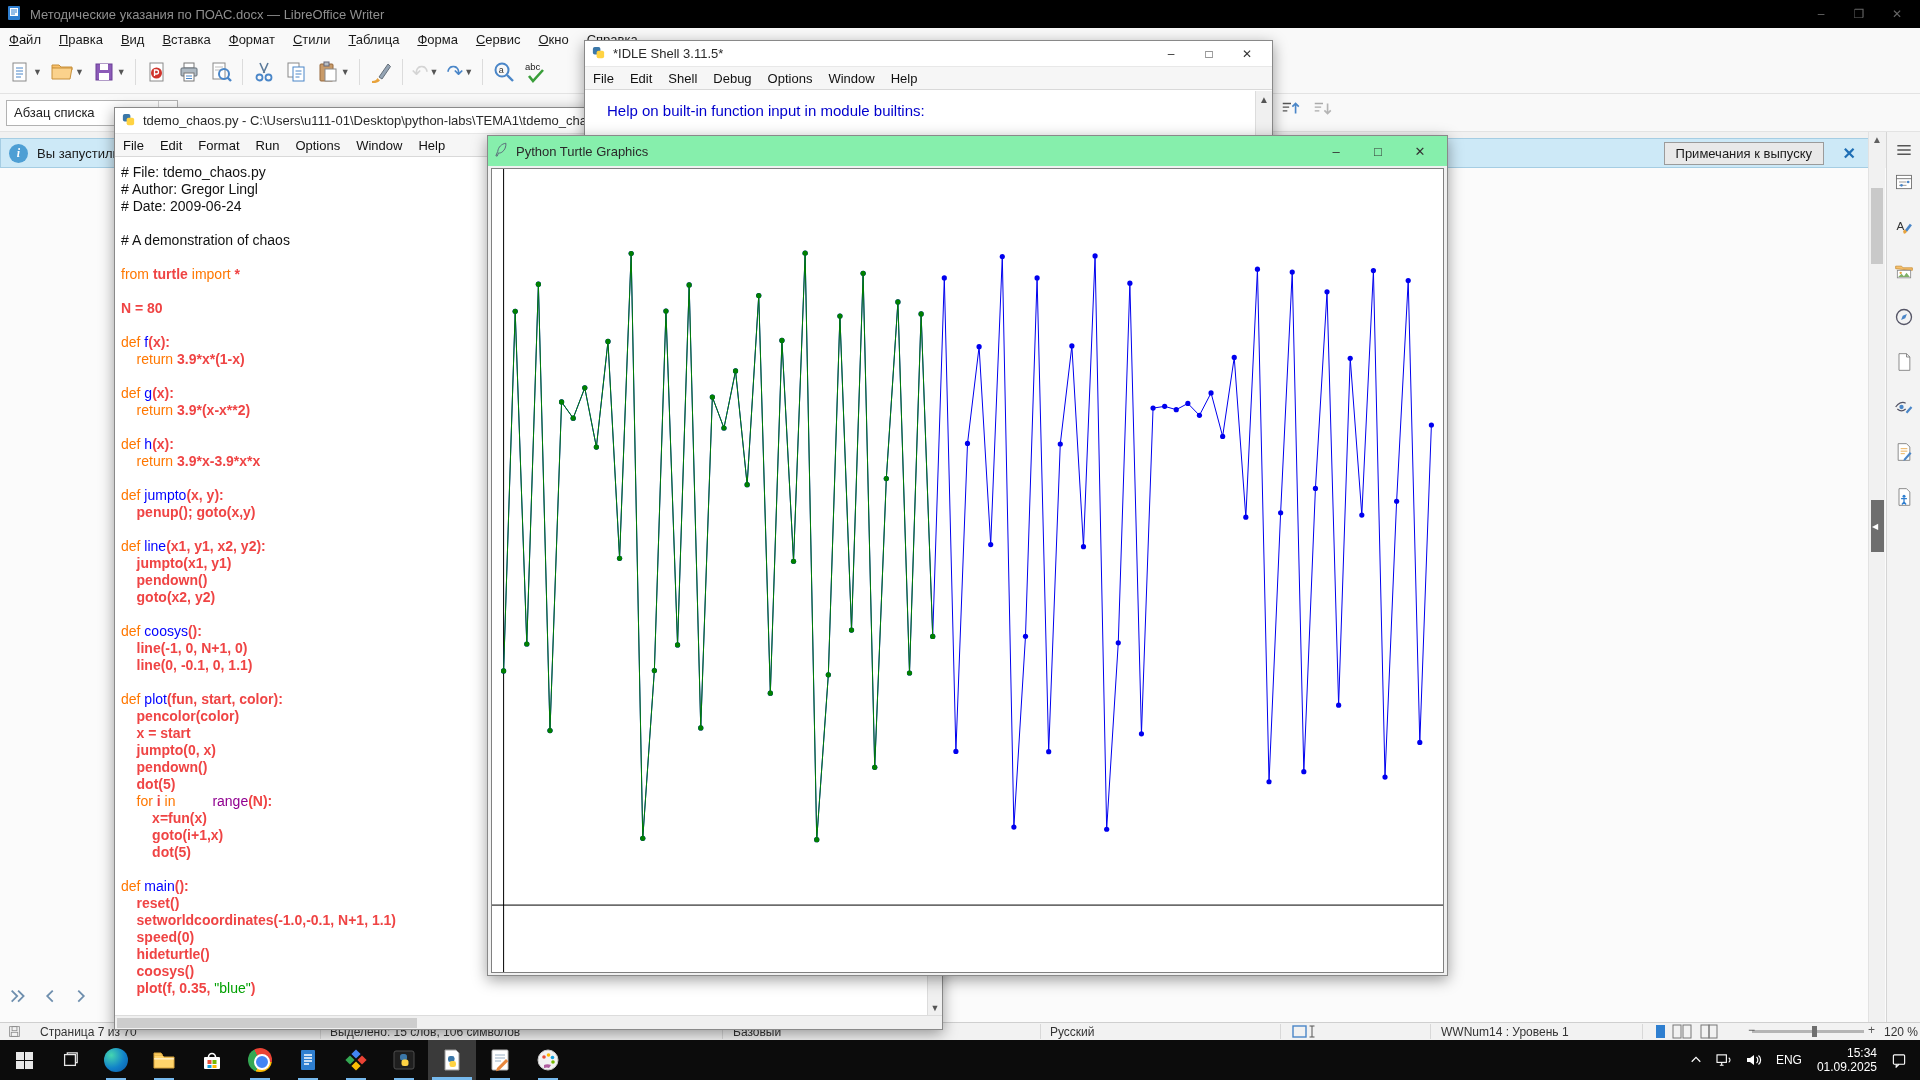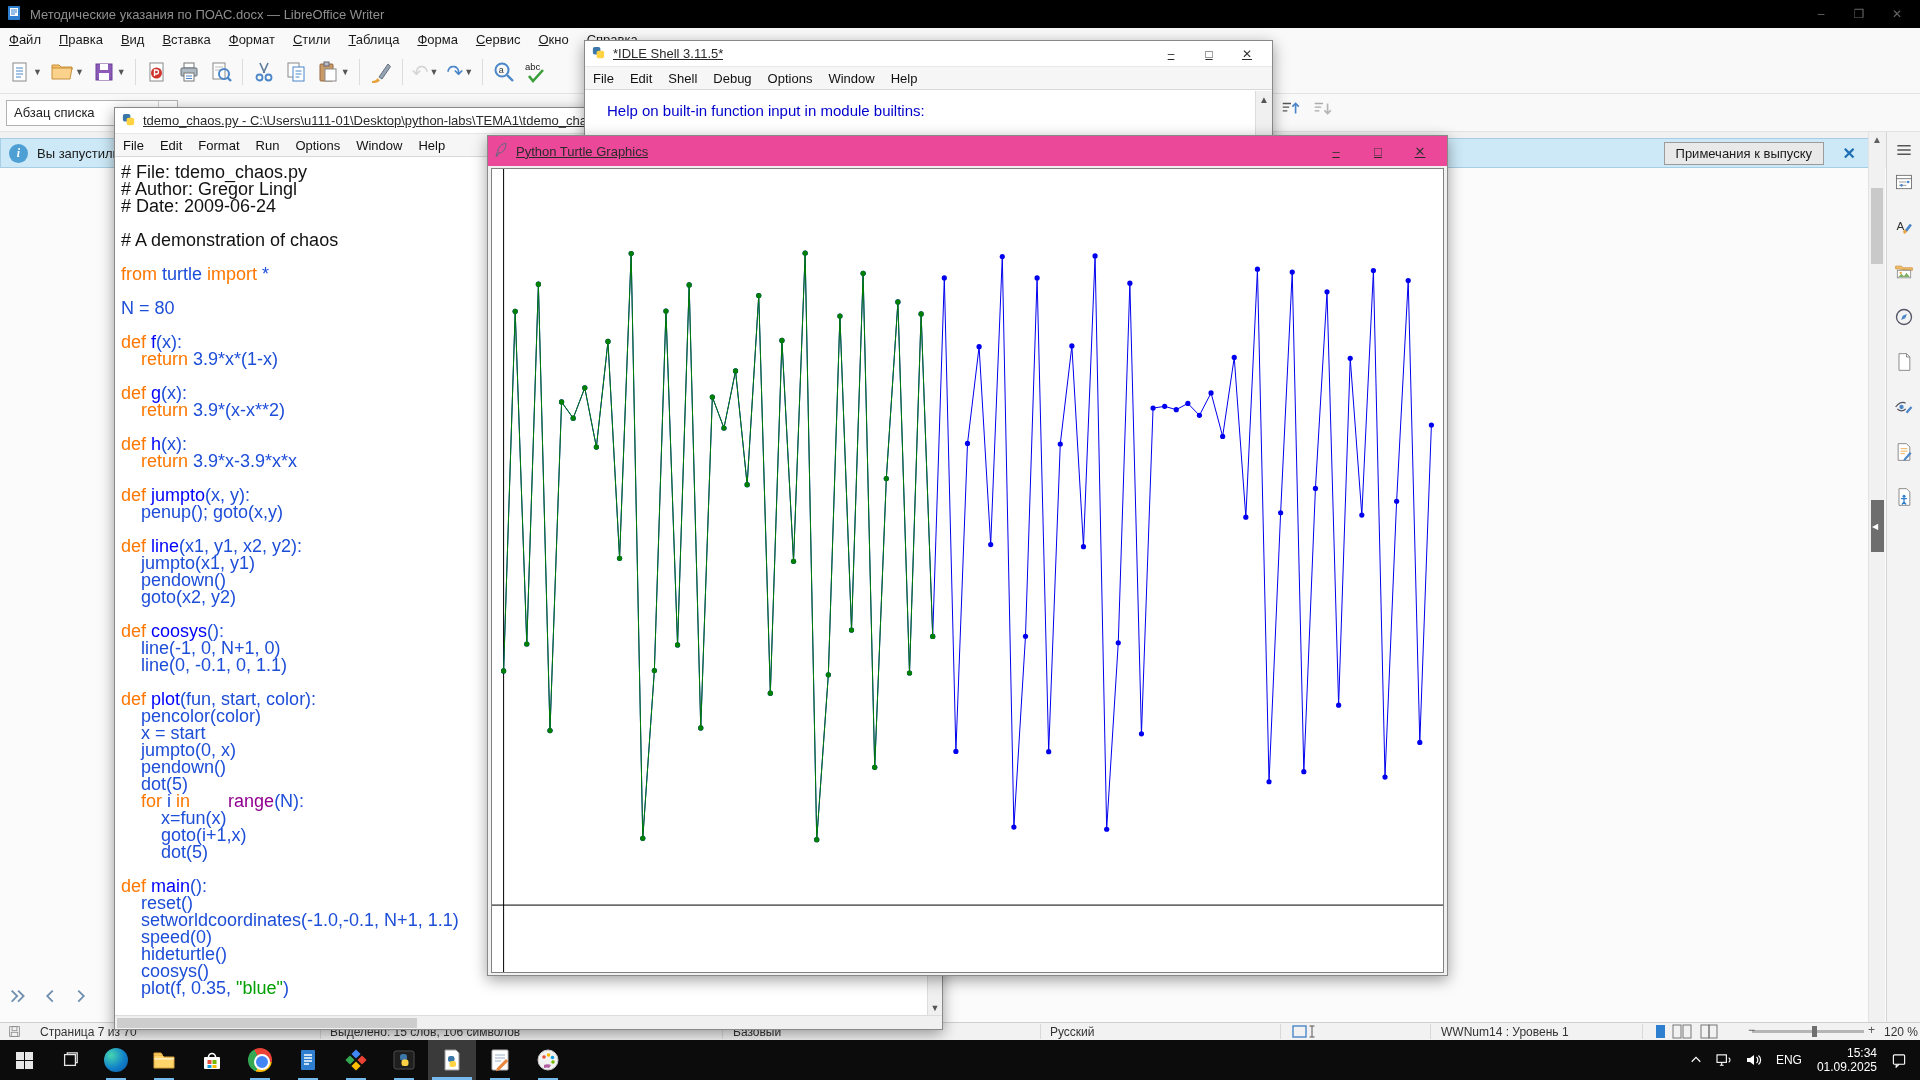--- a/index.html
+++ b/index.html
@@ -3,21 +3,21 @@
 <meta charset="utf-8">
 <style>
   * { margin:0; padding:0; box-sizing:border-box; }
   html,body { width:1920px; height:1080px; overflow:hidden;
     font-family:"Liberation Sans", sans-serif; background:#f1f1f1; }
   .abs { position:absolute; }
   
   .win { position:absolute; background:#fff; border:1px solid #898989;
          box-shadow:0 4px 14px rgba(0,0,0,.38); }
   .wtitle { display:flex; align-items:center; height:26px; background:#fff;
-            padding:0 6px; font-size:13px; color:#2a2a2a; border-bottom:1px solid #e8e8e8;text-decoration:underline;}
+            padding:0 6px; font-size:13px; color:#2a2a2a; border-bottom:1px solid #e8e8e8;}
   .wtitle .ttext { margin-left:7px; white-space:nowrap; overflow:hidden; }
   .wbtns { margin-left:auto; display:flex; }
   .wbtn { width:38px; height:26px; display:flex; align-items:center; justify-content:center;
           font-size:12px; color:#333; }
   .wmenu { display:flex; align-items:center; height:23px; background:#f6f6f6;
            border-bottom:1px solid #d9d9d9; font-size:13px; color:#111; }
   .wmenu span { padding:2px 8px; cursor:default; }
   
   #lo-titlebar { left:0; top:0; width:1920px; height:28px; background:#000000;
     display:flex; align-items:center; font-size:13px; color:#8f8f8f; padding-left:6px; }
@@ -77,37 +77,37 @@
   
   #idle { left:584px; top:40px; width:689px; height:520px; z-index:20; }
   #idle .out { padding:12px 0 0 22px; font-size:15px; color:#0000cd; }
   #idle-scroll { position:absolute; right:0; top:50px; bottom:0; width:17px;
     background:#f0f0f0; border-left:1px solid #dcdcdc; }
   #idle-scroll .sarr { width:16px; text-align:center; font-size:10px; color:#555; padding-top:3px;}
   
   #editor { left:114px; top:107px; width:829px; height:923px; z-index:10;
     display:flex; flex-direction:column; }
   #editor .codewrap { position:relative; flex:1; overflow:hidden; background:#fff; }
-  #code-lines { position:absolute; left:6px; top:7px; font-size:18px; line-height:17px;
+  #code-lines { position:absolute; left:6px; top:7px; font-size:14px; line-height:17px;
     white-space:pre; color:#000; }
   .tk-k{color:#ff7700;} .tk-d{color:#0000ff;} .tk-b{color:#900090;padding-left:33px;}
-  .tk-s{color:#00a000;} .tk-c{color:#121212;} .tk-t{color:#1d4ed8;}
+  .tk-s{color:#00a000;} .tk-c{color:#121212;} .tk-t{color:#ef4444;font-weight:bold;}
   #ed-vscroll { position:absolute; right:0; top:0; bottom:0; width:15px; background:#f0f0f0;
     border-left:1px solid #dcdcdc; }
   #ed-vscroll .down { position:absolute; bottom:2px; left:0; width:14px; text-align:center;
     font-size:9px; color:#555; }
   #ed-hscroll { height:14px; background:#f0f0f0; border-top:1px solid #dcdcdc; position:relative;}
   #ed-hscroll .hthumb { position:absolute; left:2px; top:2px; width:300px; height:10px; background:#cdcdcd; }
   #ed-status { height:19px; background:#ececec; border-top:1px solid #bdbdbd; position:relative;
     font-size:12px; color:#222; }
   #ed-status .ln { position:absolute; right:96px; top:2px; }
   #ed-status .col { position:absolute; right:28px; top:2px; }
   
   #turtle { left:487px; top:135px; width:961px; height:841px; z-index:30; background:#f0f0f0; }
-  #turtle .wtitle { height:30px; background:#ec4899; border-bottom:none; }
+  #turtle .wtitle { height:30px; background:#86efac; border-bottom:none; }
   #turtle .wbtn { height:30px; width:42px; font-size:13px; }
   #turtle-canvas { position:absolute; left:3px; top:32px; width:953px; height:805px;
     background:#fff; border:1px solid #808080; }
   
   #taskbar { position:absolute; left:0; top:1040px; width:1920px; height:40px;
     background:#0c0c0c; z-index:100; display:flex; align-items:stretch; color:#fff; }
   #start { width:48px; display:flex; align-items:center; justify-content:center; }
   #tb-search { width:350px; background:#f3f2f1; display:flex; align-items:center;
     border:1px solid #6b6b6b; }
   #tb-search input { border:none; outline:none; background:transparent; font-size:13px;

